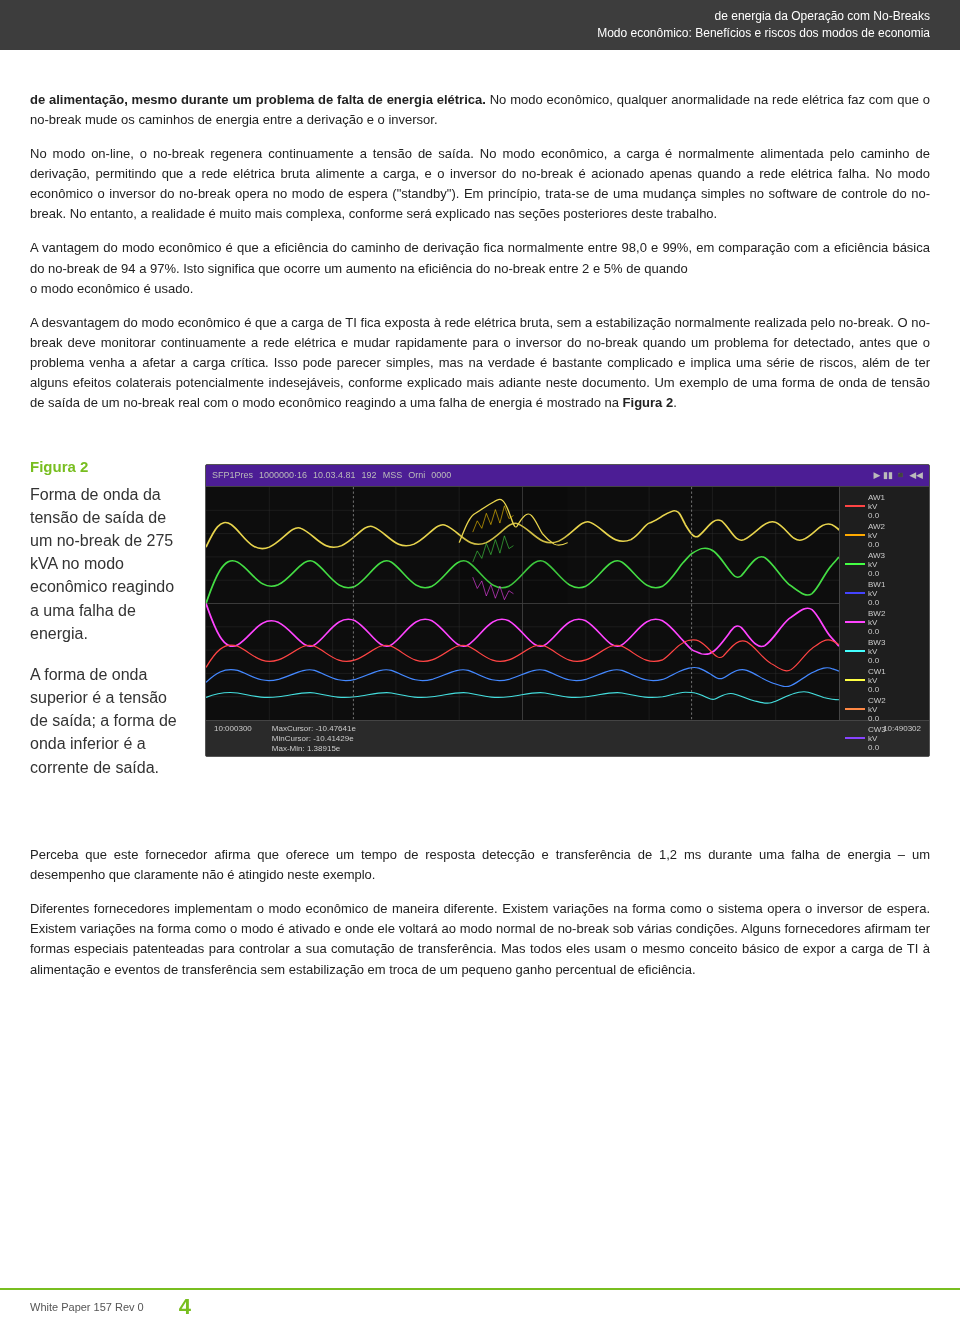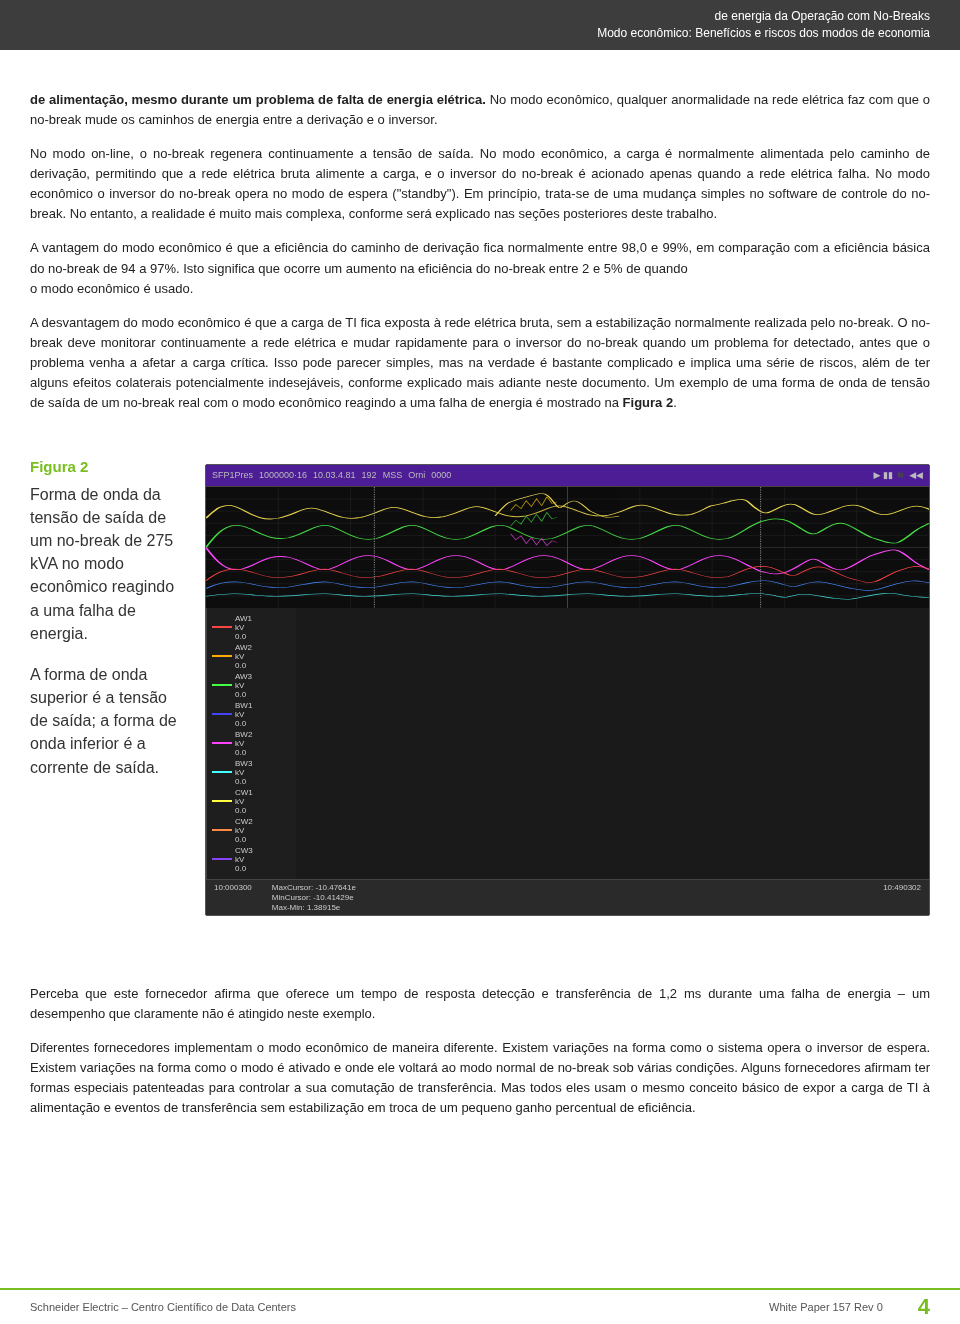--- a/index.html
+++ b/index.html
@@ -83,22 +83,22 @@
       color: #aaa;
       border-bottom: 1px solid #444;
       gap: 6px;
     }
     .chart-topbar-item {
       color: #bbb;
       font-size: 9px;
     }
     .chart-body {
       display: flex;
-      flex-direction: column;
-      height: 392px;
+      flex-direction: row;
+      height: 233px;
     }
     .chart-plot {
       flex: 1;
       position: relative;
       background: #111;
       overflow: hidden;
     }
     .chart-legend {
       width: 90px;
       background: #1e1e1e;
@@ -451,20 +451,19 @@
   <div class="full-width-content" style="padding-top:4px; padding-bottom:50px;">
     <p class="body-text">
       Perceba que este fornecedor afirma que oferece um tempo de resposta detecção e transferência de 1,2 ms durante uma falha de energia – um desempenho que claramente não é atingido neste exemplo.
     </p>
     <p class="body-text">
       Diferentes fornecedores implementam o modo econômico de maneira diferente. Existem variações na forma como o sistema opera o inversor de espera. Existem variações na forma como o modo é ativado e onde ele voltará ao modo normal de no-break sob várias condições. Alguns fornecedores afirmam ter formas especiais patenteadas para controlar a sua comutação de transferência. Mas todos eles usam o mesmo conceito básico de expor a carga de TI à alimentação e eventos de transferência sem estabilização em troca de um pequeno ganho percentual de eficiência.
     </p>
   </div>
 
   <div class="footer">
-    <div class="footer-left">Schneider Electric – Centro Científico de Data Centers</div>
     <div class="footer-right">
       <span>White Paper 157   Rev 0</span>
       <span class="footer-page">4</span>
     </div>
   </div>
 
 </div>
 
 </body></html>

